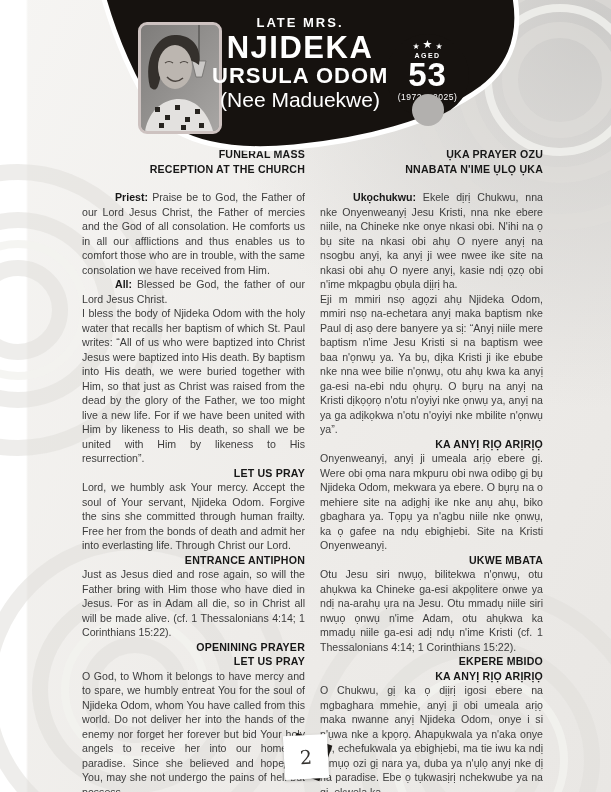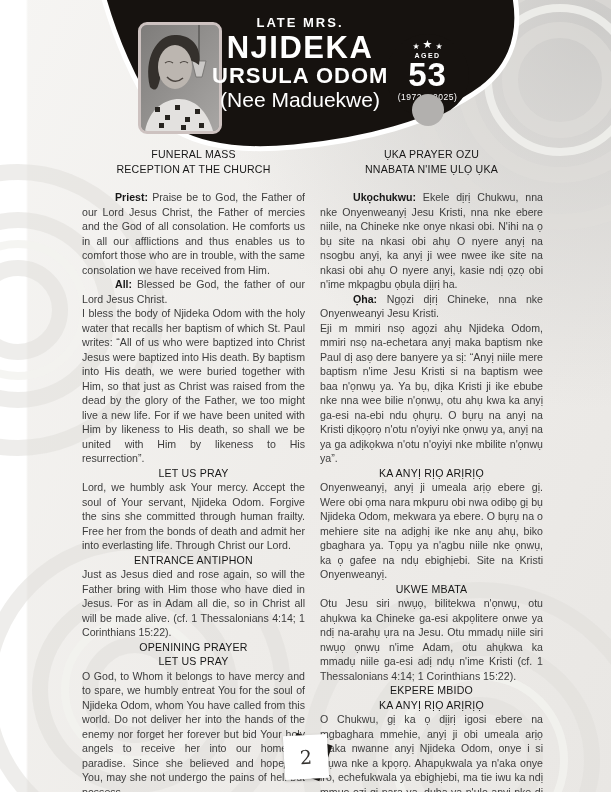--- a/index.html
+++ b/index.html
@@ -38,21 +38,21 @@
   .star.mid{font-size:11px;margin:0 3px;position:relative;top:-3px;}
   .aged{font-size:7px;font-weight:700;letter-spacing:1.5px;margin-top:0;}
   .age{font-size:33px;font-weight:800;line-height:31px;letter-spacing:1px;}
   .years{font-size:8.5px;letter-spacing:.5px;margin-top:2px;}
   .col{
     position:absolute;top:147px;width:223px;z-index:1;
     font-size:10.6px;line-height:14.5px;color:#3d3d3d;text-align:justify;
   }
   .col-left{left:82px;}
   .col-right{left:320px;}
-  .col .h{font-weight:400;color:#171717;letter-spacing:.2px;text-align:center;}
+  .col .h{font-weight:700;color:#171717;letter-spacing:.2px;text-align:right;}
   .col .gap{height:14px;}
   .col .lead{font-weight:700;color:#171717;margin-left:33px;}
   .pn-black{
     position:absolute;left:289px;top:738px;width:38px;height:38px;background:#1d1a17;
     transform:rotate(20deg);z-index:2;
   }
   .pn-white{
     position:absolute;left:284px;top:735px;width:44px;height:44px;background:#ffffff;
     transform:rotate(-3deg);z-index:3;display:flex;align-items:center;justify-content:center;
     box-shadow:0 1px 3px rgba(0,0,0,.25);
@@ -149,21 +149,20 @@
       <div class="para">Just as Jesus died and rose again, so will the Father bring with Him those who have died in Jesus. For as in Adam all die, so in Christ all will be made alive. (cf. 1 Thessalonians 4:14; 1 Corinthians 15:22).</div>
       <div class="h">OPENINING PRAYER</div>
       <div class="h">LET US PRAY</div>
       <div class="para">O God, to Whom it belongs to have mercy and to spare, we humbly entreat You for the soul of Njideka Odom, whom You have called from this world. Do not deliver her into the hands of the enemy nor forget her forever but bid Your holy angels to receive her into our home in paradise. Since she believed and hoped in You, may she not undergo the pains of hell but possess</div>
     </div>
   <div class="col col-right">
       <div class="h">ỤKA PRAYER OZU</div>
       <div class="h">NNABATA N'IME ỤLỌ ỤKA</div>
       <div class="gap"></div>
       <div class="para"><span class="lead">Ukọchukwu: </span>Ekele dịrị Chukwu, nna nke Onyenweanyị Jesu Kristi, nna nke ebere niile, na Chineke nke onye nkasi obi. N'ihi na ọ bụ site na nkasi obi ahụ O nyere anyị na nsogbu anyị, ka anyị ji wee nwee ike site na nkasi obi ahụ O nyere anyị, kasie ndị ọzọ obi n'ime mkpagbu ọbụla dịịrị ha.</div>
-      <div class="para"><span class="lead">Ọha: </span>Ngọzi dịrị Chineke, nna nke Onyenweanyi Jesu Kristi.</div>
       <div class="para">Eji m mmiri nsọ agọzi ahụ Njideka Odom, mmiri nsọ na-echetara anyị maka baptism nke Paul dị asọ dere banyere ya sị: “Anyị niile mere baptism n'ime Jesu Kristi si na baptism wee baa n'ọnwụ ya. Ya bụ, dịka Kristi ji ike ebube nke nna wee bilie n'ọnwụ, otu ahụ kwa ka anyị ga-esi na-ebi ndu ọhụrụ. O bụrụ na anyị na Kristi dịkọọrọ n'otu n'oyiyi nke ọnwụ ya, anyị na ya ga adịkọkwa n'otu n'oyiyi nke mbilite n'ọnwụ ya”.</div>
       <div class="h">KA ANYỊ RỊỌ ARỊRỊỌ</div>
       <div class="para">Onyenweanyị, anyị ji umeala arịọ ebere gị. Were obi ọma nara mkpuru obi nwa odibọ gị bụ Njideka Odom, mekwara ya ebere. O bụrụ na o mehiere site na adịghị ike nke anụ ahụ, biko gbaghara ya. Tọpụ ya n'agbu niile nke ọnwụ, ka ọ gafee na ndụ ebighịebi. Site na Kristi Onyenweanyị.</div>
       <div class="h">UKWE MBATA</div>
       <div class="para">Otu Jesu siri nwụọ, bilitekwa n'ọnwụ, otu ahụkwa ka Chineke ga-esi akpọlitere onwe ya ndị na-arahụ ụra na Jesu. Otu mmadụ niile siri nwụọ ọnwụ n'ime Adam, otu ahụkwa ka mmadụ niile ga-esi adị ndụ n'ime Kristi (cf. 1 Thessalonians 4:14; 1 Corinthians 15:22).</div>
       <div class="h">EKPERE MBIDO</div>
       <div class="h">KA ANYỊ RỊỌ ARỊRỊỌ</div>
       <div class="para">O Chukwu, gị ka ọ dịịrị igosi ebere na mgbaghara mmehie, anyị ji obi umeala arịọ maka nwanne anyị Njideka Odom, onye i si n'ụwa nke a kpọrọ. Ahapụkwala ya n'aka onye iro, echefukwala ya ebighịebi, ma tie iwu ka ndị mmụọ ozi gị nara ya, duba ya n'ụlọ anyị nke dị na paradise. Ebe ọ tụkwasịrị nchekwube ya na gị, ekwela ka</div>
     </div>
 

